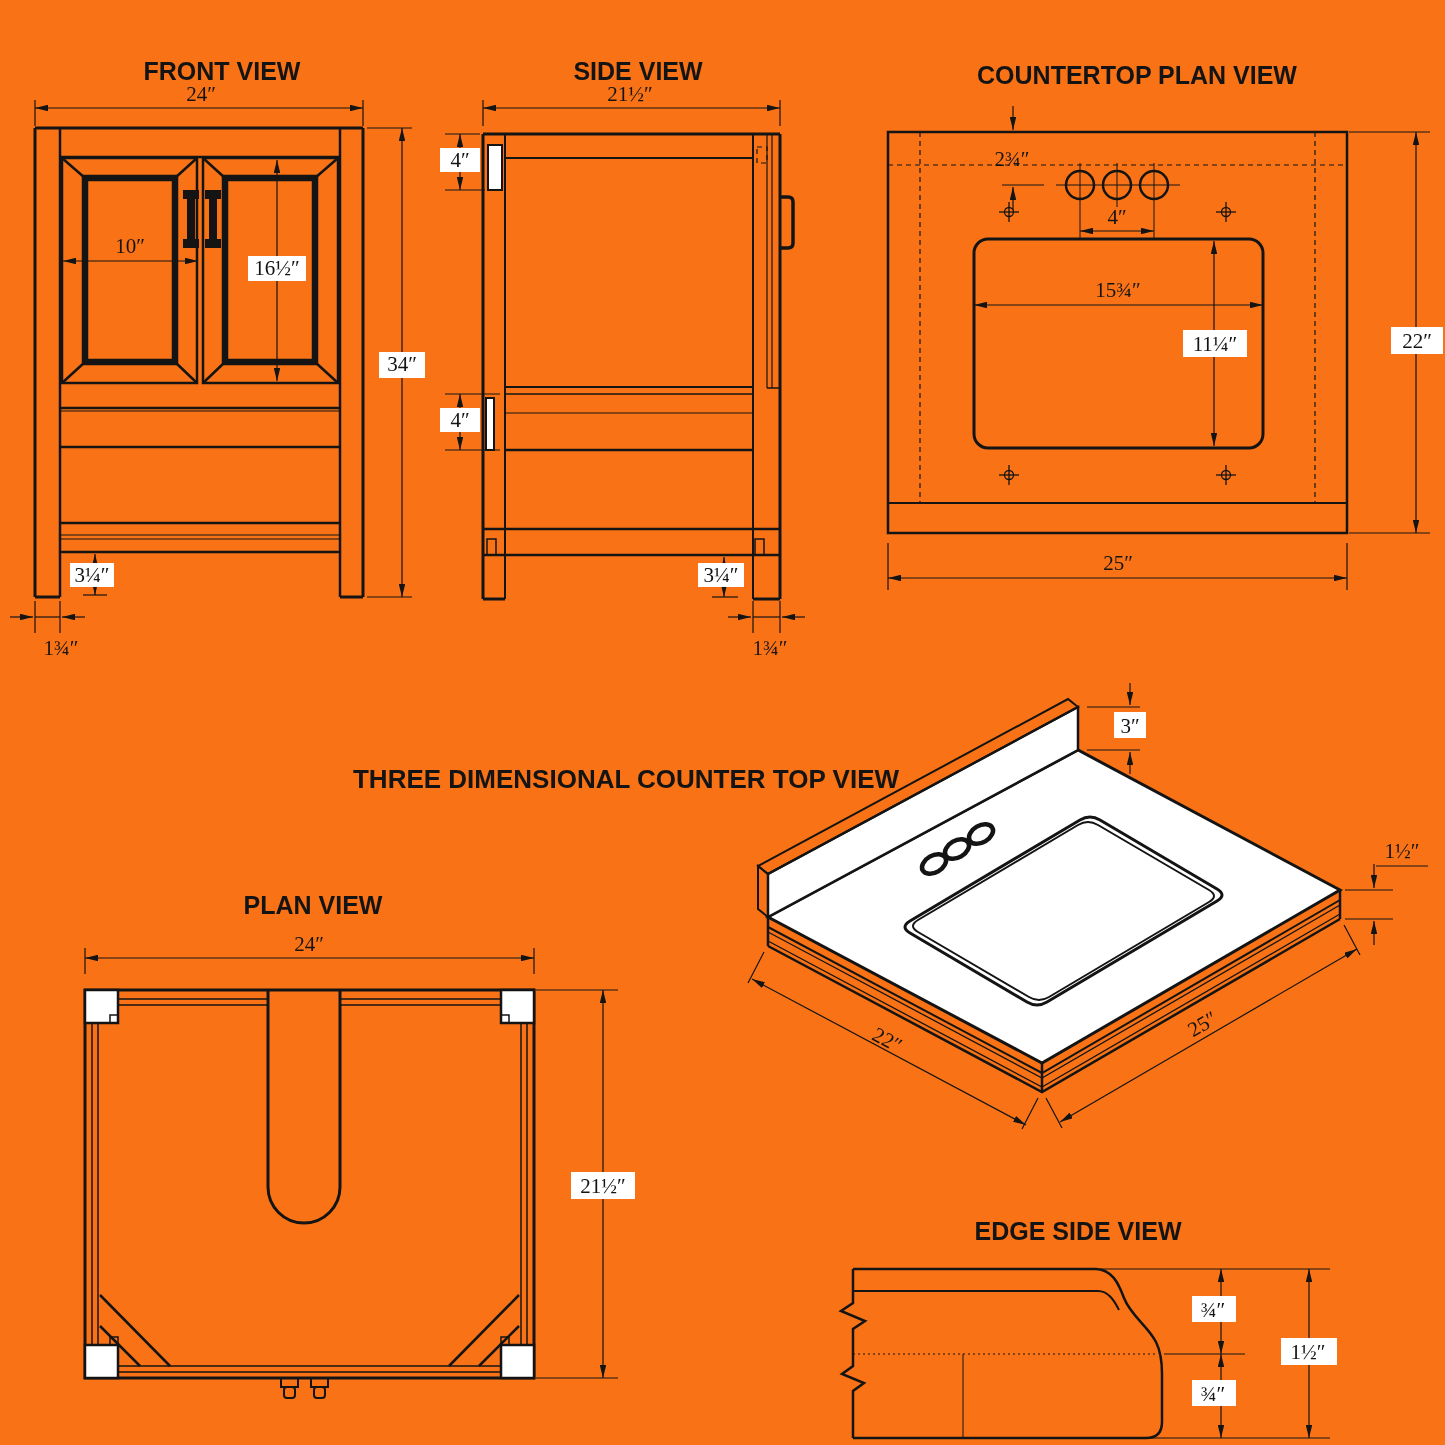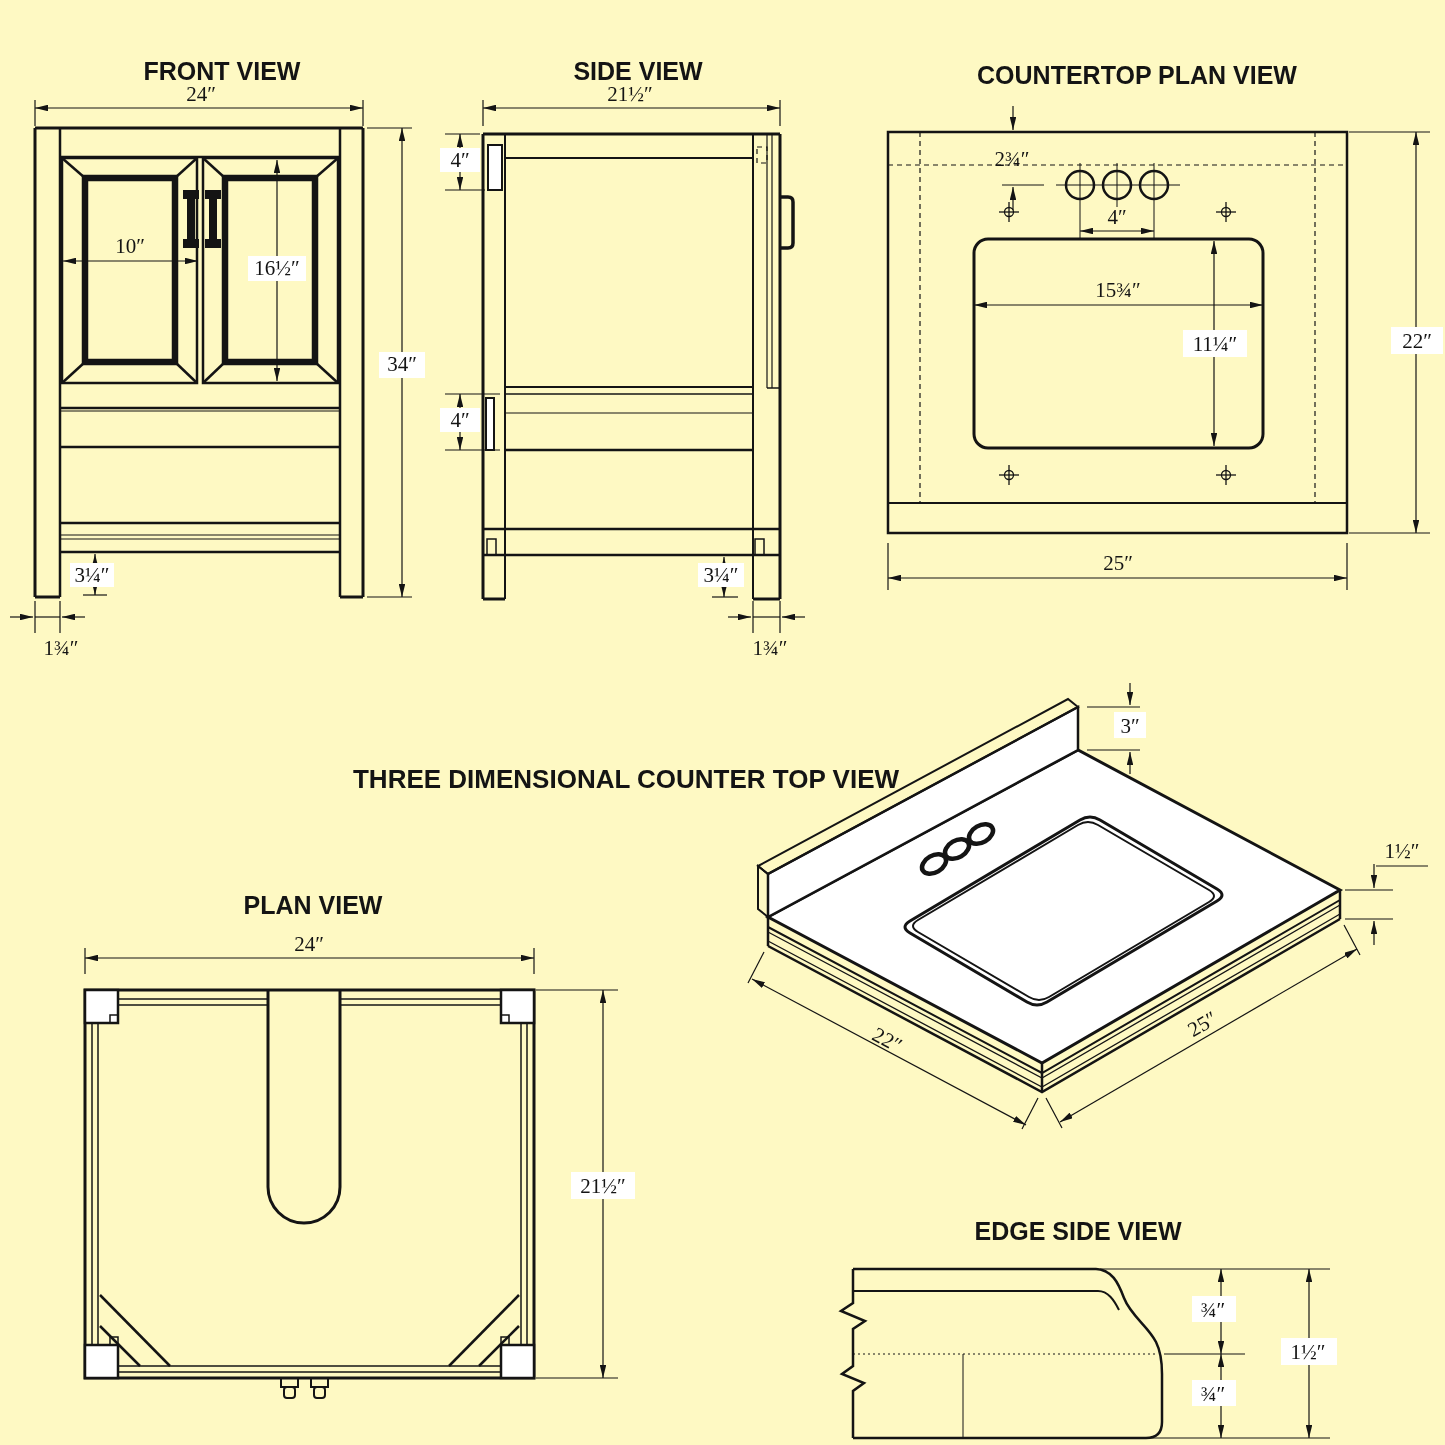--- a/index.html
+++ b/index.html
@@ -1,16 +1,16 @@
 <!DOCTYPE html>
 <html><head>
 <meta charset="utf-8">
 <style>
   html,body{margin:0;padding:0;background:#ffffff;}
-  .stage{width:1445px;height:1445px;position:relative;background:#fef9c3;}
+  .stage{width:1445px;height:1445px;position:relative;background:#f97316;}
   svg{display:block;}
   .title{font-family:"Liberation Sans",sans-serif;font-weight:bold;font-size:25px;fill:#141414;text-anchor:middle;}
   .title-lg{font-family:"Liberation Sans",sans-serif;font-weight:bold;font-size:26px;fill:#141414;text-anchor:middle;}
   .dimtext{font-family:"Liberation Serif",serif;font-size:21px;fill:#141414;text-anchor:middle;}
   .ln{stroke:#141414;fill:none;}
   .fillw{fill:#ffffff;}
   .lbg{fill:#ffffff;}
   .dash{stroke-dasharray:5 4;}
   .dot{stroke-dasharray:2 3;}
 </style>

